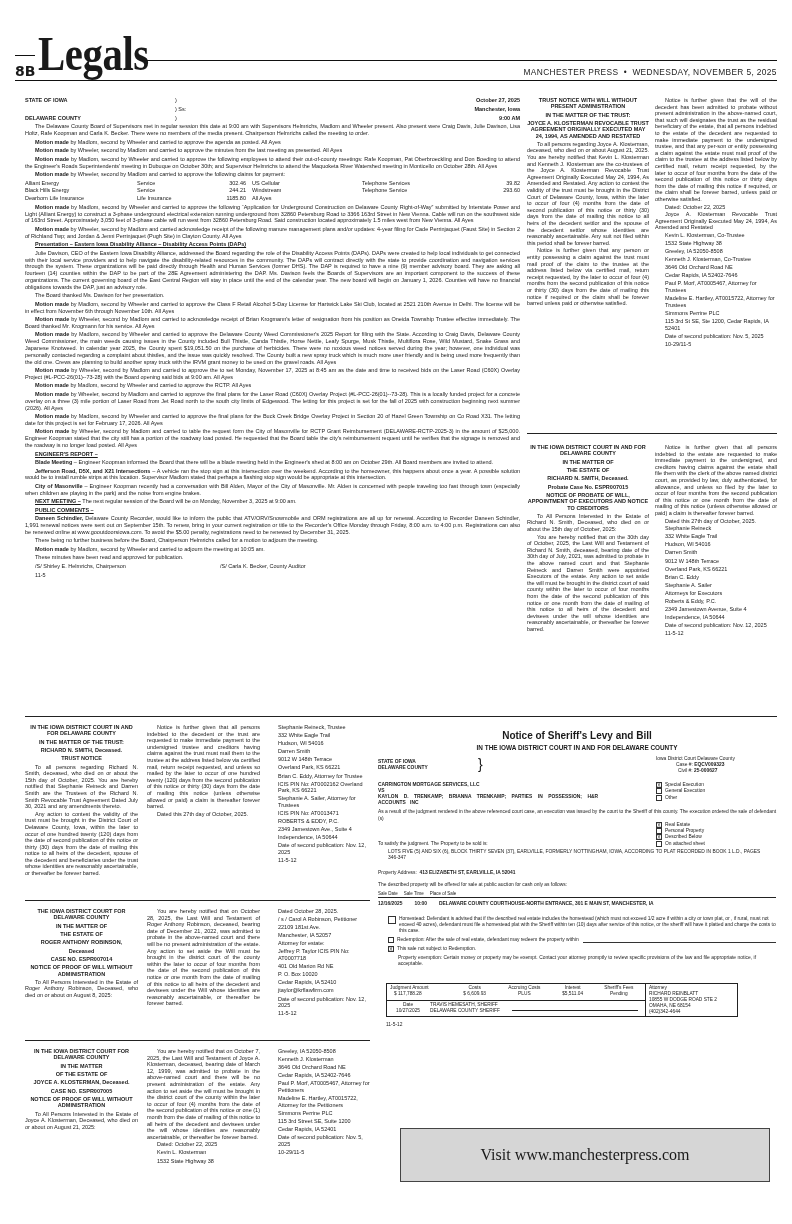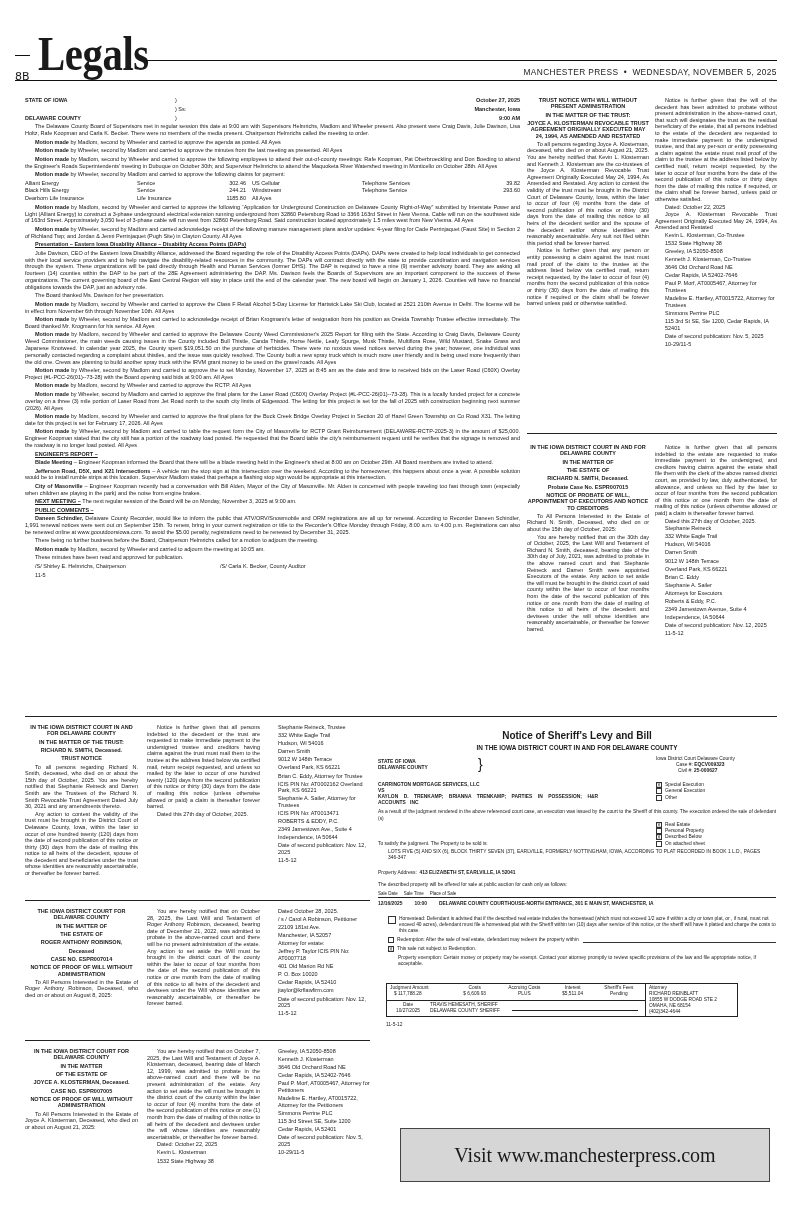--- a/index.html
+++ b/index.html
@@ -1,21 +1,21 @@
 <!DOCTYPE html>
 <html><head>
 <meta charset="utf-8">
 <style>
   * { box-sizing: border-box; margin: 0; padding: 0; }
   html, body { width: 792px; height: 1224px; background: #ffffff; overflow: hidden; }
   body { position: relative; font-family: "Liberation Sans", sans-serif; color: #1a1a1a; font-size: 5.6px; line-height: 1.24; }
 
   
   .masthead { position: absolute; left: 15px; top: 30px; width: 762px; height: 60px; }
-  .page-num { position: absolute; left: 0; top: 25px; font-family: "DejaVu Sans", sans-serif; font-weight: normal; font-size: 11px; border-top: 1.5px solid #111; padding-top: 15px; line-height: 1; }
+  .page-num { position: absolute; left: 0; top: 25px; font-family: "DejaVu Sans", sans-serif; font-weight: bold; font-size: 14px; border-top: 1.5px solid #111; padding-top: 8px; line-height: 1; }
   .section-title { position: absolute; left: 23px; top: 0; font-family: "Liberation Serif", serif; font-weight: bold; font-size: 48px; line-height: 1; letter-spacing: -0.5px; color: #1a1a1a; transform: scaleX(0.85); transform-origin: left top; }
   .masthead-rule-top { position: absolute; left: 125px; right: 0; top: 30px; border-top: 1px solid #111; }
   .masthead-info { position: absolute; right: 0; top: 36px; font-size: 9.5px; letter-spacing: 0.4px; color: #222; transform: scaleX(0.88); transform-origin: right top; white-space: nowrap; }
   .masthead-rule-bottom { position: absolute; left: 0; right: 0; top: 50px; border-top: 1px solid #111; }
 
   .blk { position: absolute; }
   p { text-align: justify; }
   .ind { text-indent: 10px; }
   .u { text-decoration: underline; font-weight: bold; }
   .c { text-align: center; font-weight: bold; }
@@ -42,21 +42,21 @@
   .col .addr { padding-left: 10px; margin-bottom: 1.5px; text-align: left; }
 
   
   .sheriff { left: 378px; top: 730px; width: 398px; font-size: 4.9px; line-height: 1.25; }
   .sheriff h2 { text-align: center; font-size: 10px; font-weight: bold; margin-bottom: 1px; }
   .sheriff h3 { text-align: center; font-size: 6.4px; font-weight: bold; margin-bottom: 4px; }
   .chk { display: inline-block; width: 6px; height: 6px; border: 0.8px solid #333; font-size: 5px; line-height: 5px; text-align: center; margin-right: 3px; vertical-align: middle; }
   .ledger { width: 352px; border: 1px solid #222; border-collapse: collapse; font-size: 4.8px; }
   .ledger td { padding: 1px 3px; vertical-align: top; }
 
-  .promo { position: absolute; left: 400px; top: 1128px; width: 370px; height: 54px; background: #d6d6d6; border: 1px solid #444; display: flex; align-items: center; justify-content: center; font-family: "Liberation Serif", serif; font-size: 20px; color: #1a1a1a; }
+  .promo { position: absolute; left: 400px; top: 1128px; width: 370px; height: 54px; background: #d6d6d6; border: 1px solid #444; display: flex; align-items: center; justify-content: center; font-family: "Liberation Serif", serif; font-size: 16px; color: #1a1a1a; }
 </style>
 </head>
 <body>
 
 <div class="masthead">
   <div class="page-num">8B</div>
   <div class="section-title">Legals</div>
   <div class="masthead-rule-top"></div>
   <div class="masthead-info">
     <span>MANCHESTER PRESS</span>

